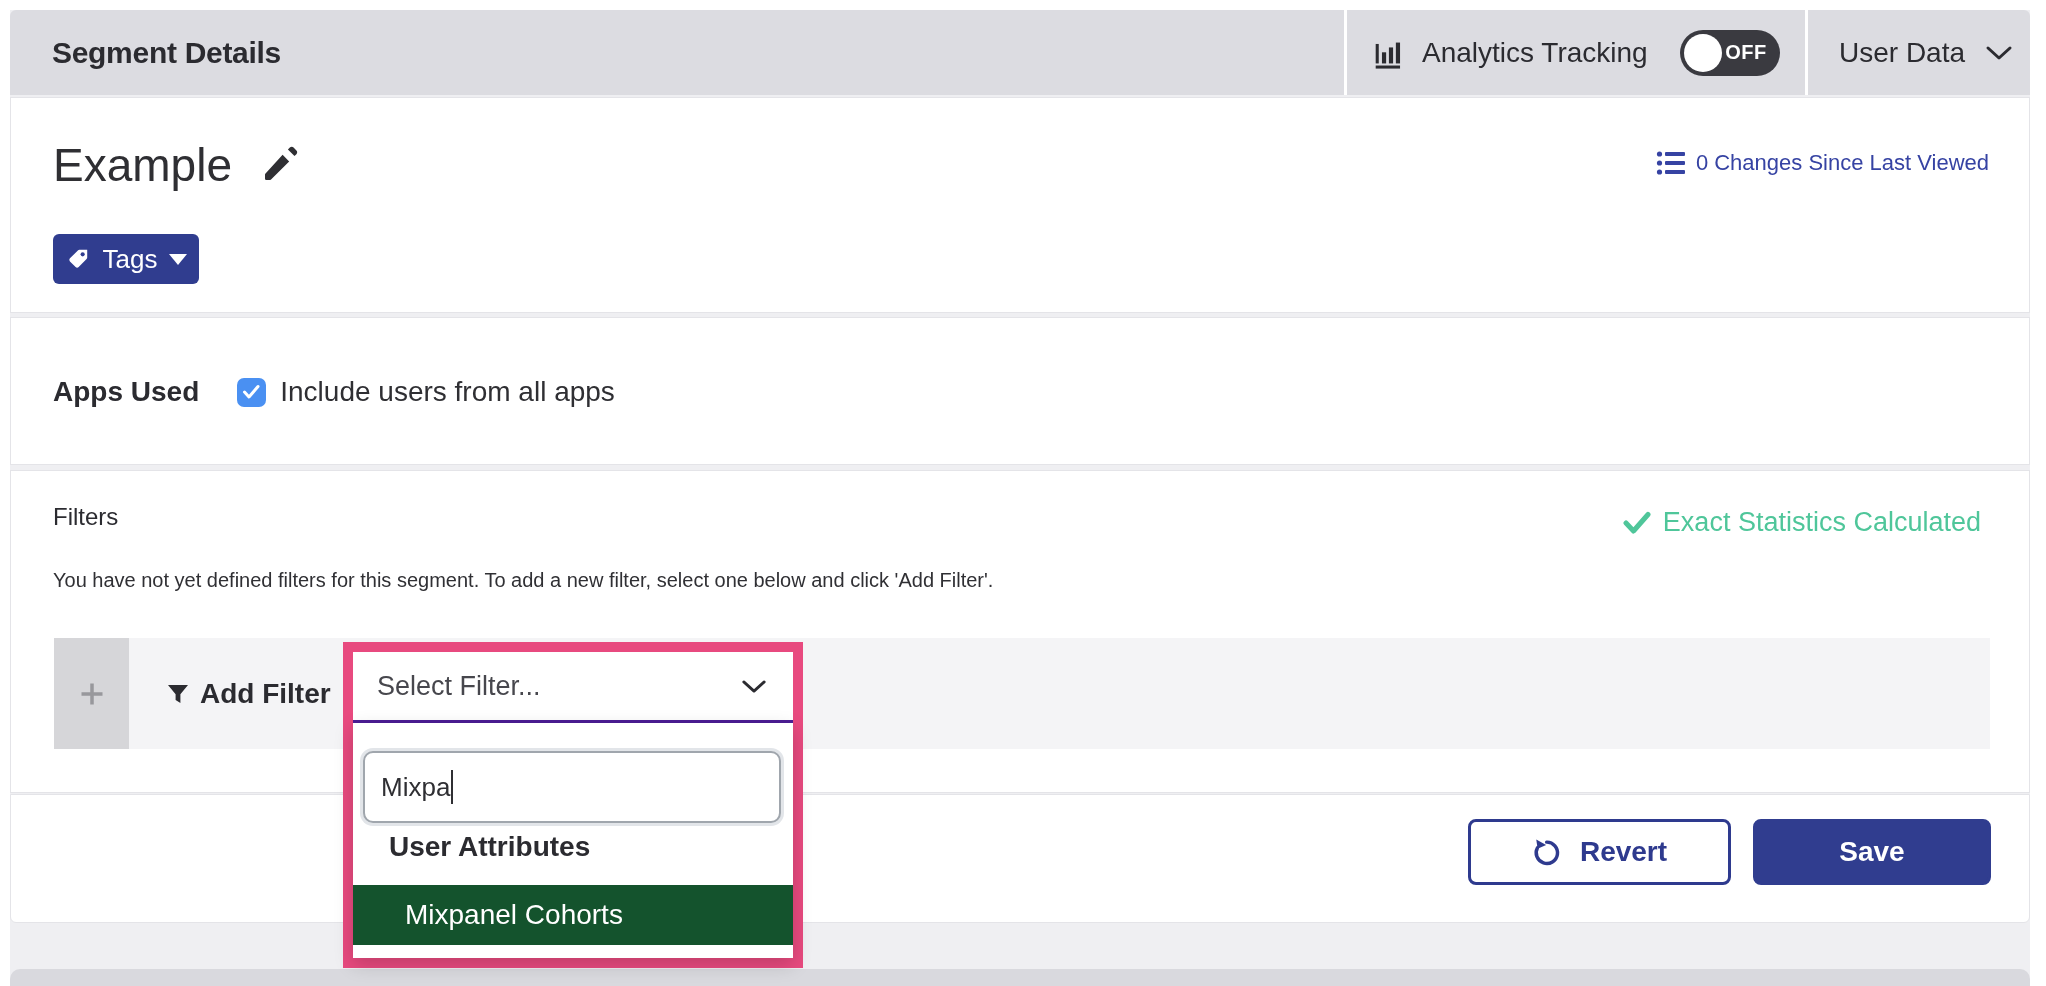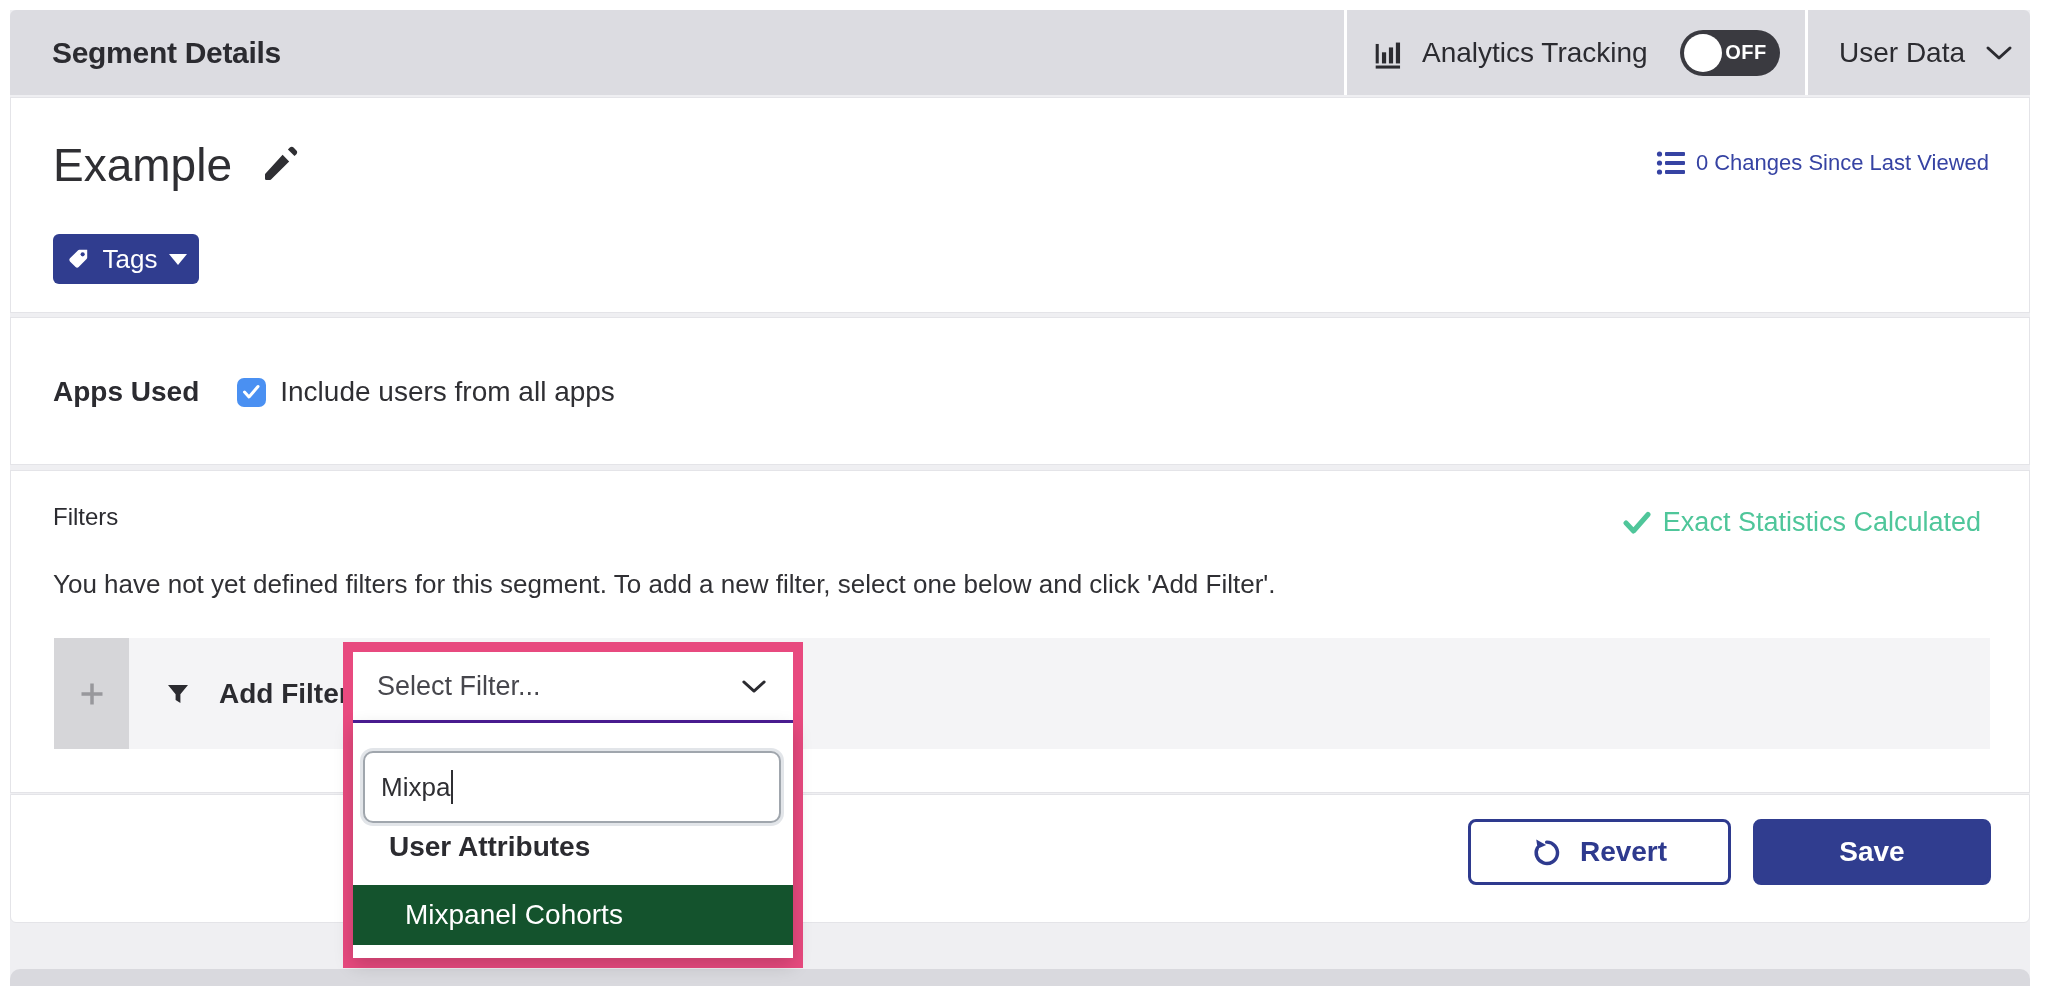--- a/index.html
+++ b/index.html
@@ -31,24 +31,24 @@
   .apps-card { top:307px; height:148px; }
   .apps-row { position:absolute; left:42px; top:0; height:148px; display:flex; align-items:center; }
   .apps-label { font-size:28px; font-weight:700; color:#2b2b30; }
   .checkbox { margin-left:38px; width:29px; height:29px; border-radius:7px; background:#4a90f2; display:flex; align-items:center; justify-content:center; cursor:pointer; }
   .apps-check-label { margin-left:14px; font-size:28px; color:#2f2f33; }
 
   
   .filters-card { top:460px; height:323px; }
   .filters-title { position:absolute; left:42px; top:32px; font-size:24px; font-weight:500; color:#2b2b30; }
   .filters-status { position:absolute; right:48px; top:36px; display:flex; align-items:center; gap:12px; color:#4fc69a; font-size:27px; }
-  .filters-empty { position:absolute; left:42px; top:98px; font-size:26px; color:#303034; }
+  .filters-empty { position:absolute; left:42px; top:98px; font-size:20px; color:#303034; }
   .addfilter-row { position:absolute; left:43px; top:167px; width:1936px; height:111px; background:#f4f4f6; display:flex; align-items:stretch; }
   .plus-cell { width:75px; background:#d6d6d9; display:flex; align-items:center; justify-content:center; cursor:pointer; }
-  .addfilter-label { display:flex; align-items:center; gap:29px; margin-left:37px; font-size:28px; font-weight:700; color:#2b2b30; }
+  .addfilter-label { display:flex; align-items:center; gap:10px; margin-left:37px; font-size:28px; font-weight:700; color:#2b2b30; }
 
   
   .footer-card { top:784px; height:129px; border-radius:0 0 6px 6px; }
   .actions { position:absolute; right:38px; top:24px; display:flex; gap:22px; }
   .btn { height:66px; border-radius:8px; font-size:28px; font-weight:600; font-family:inherit; display:flex; align-items:center; justify-content:center; gap:16px; cursor:pointer; }
   .btn-revert { width:263px; background:#ffffff; border:3px solid #2e3a8e; color:#2e3a8e; }
   .btn-save { width:238px; background:#303d8f; border:3px solid #303d8f; color:#ffffff; }
 
   .bottombar { position:absolute; left:0; top:959px; width:2020px; height:17px; background:#d9d9de; border-radius:10px 10px 0 0; }
 

